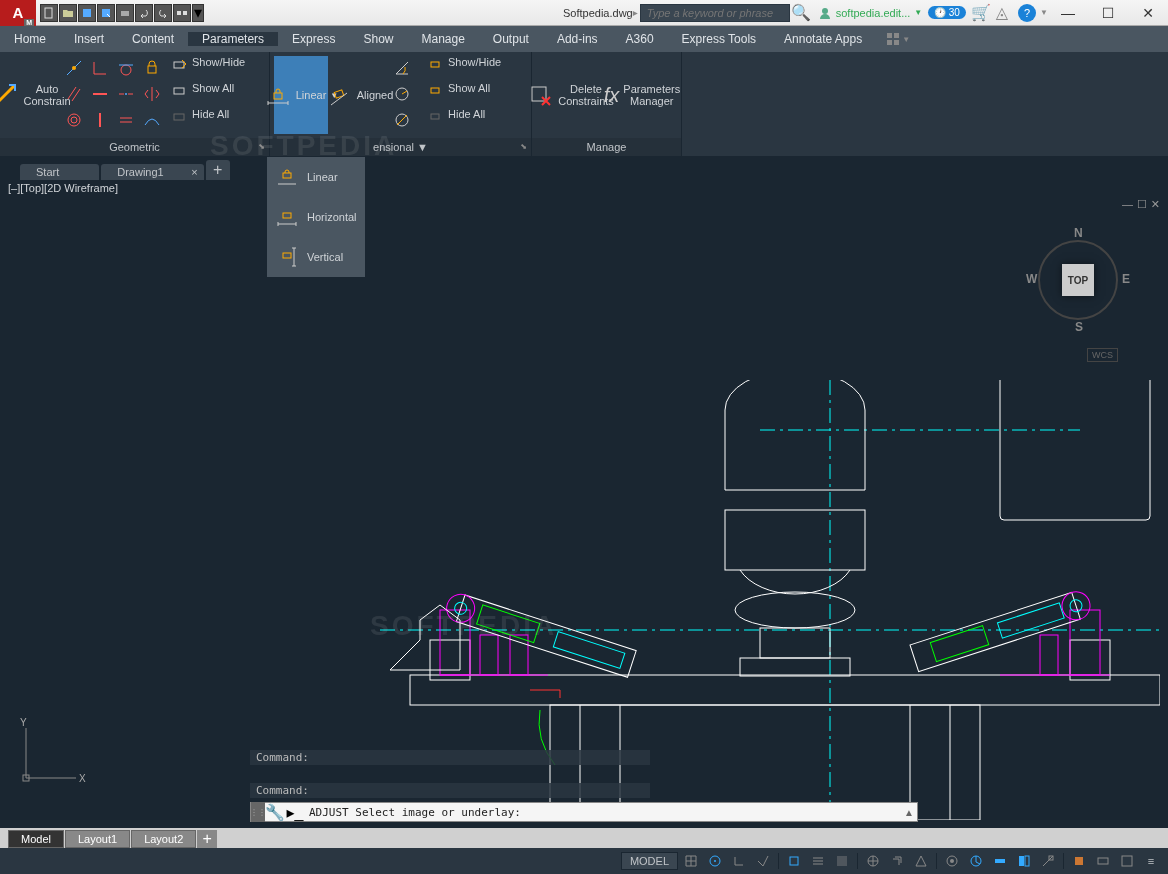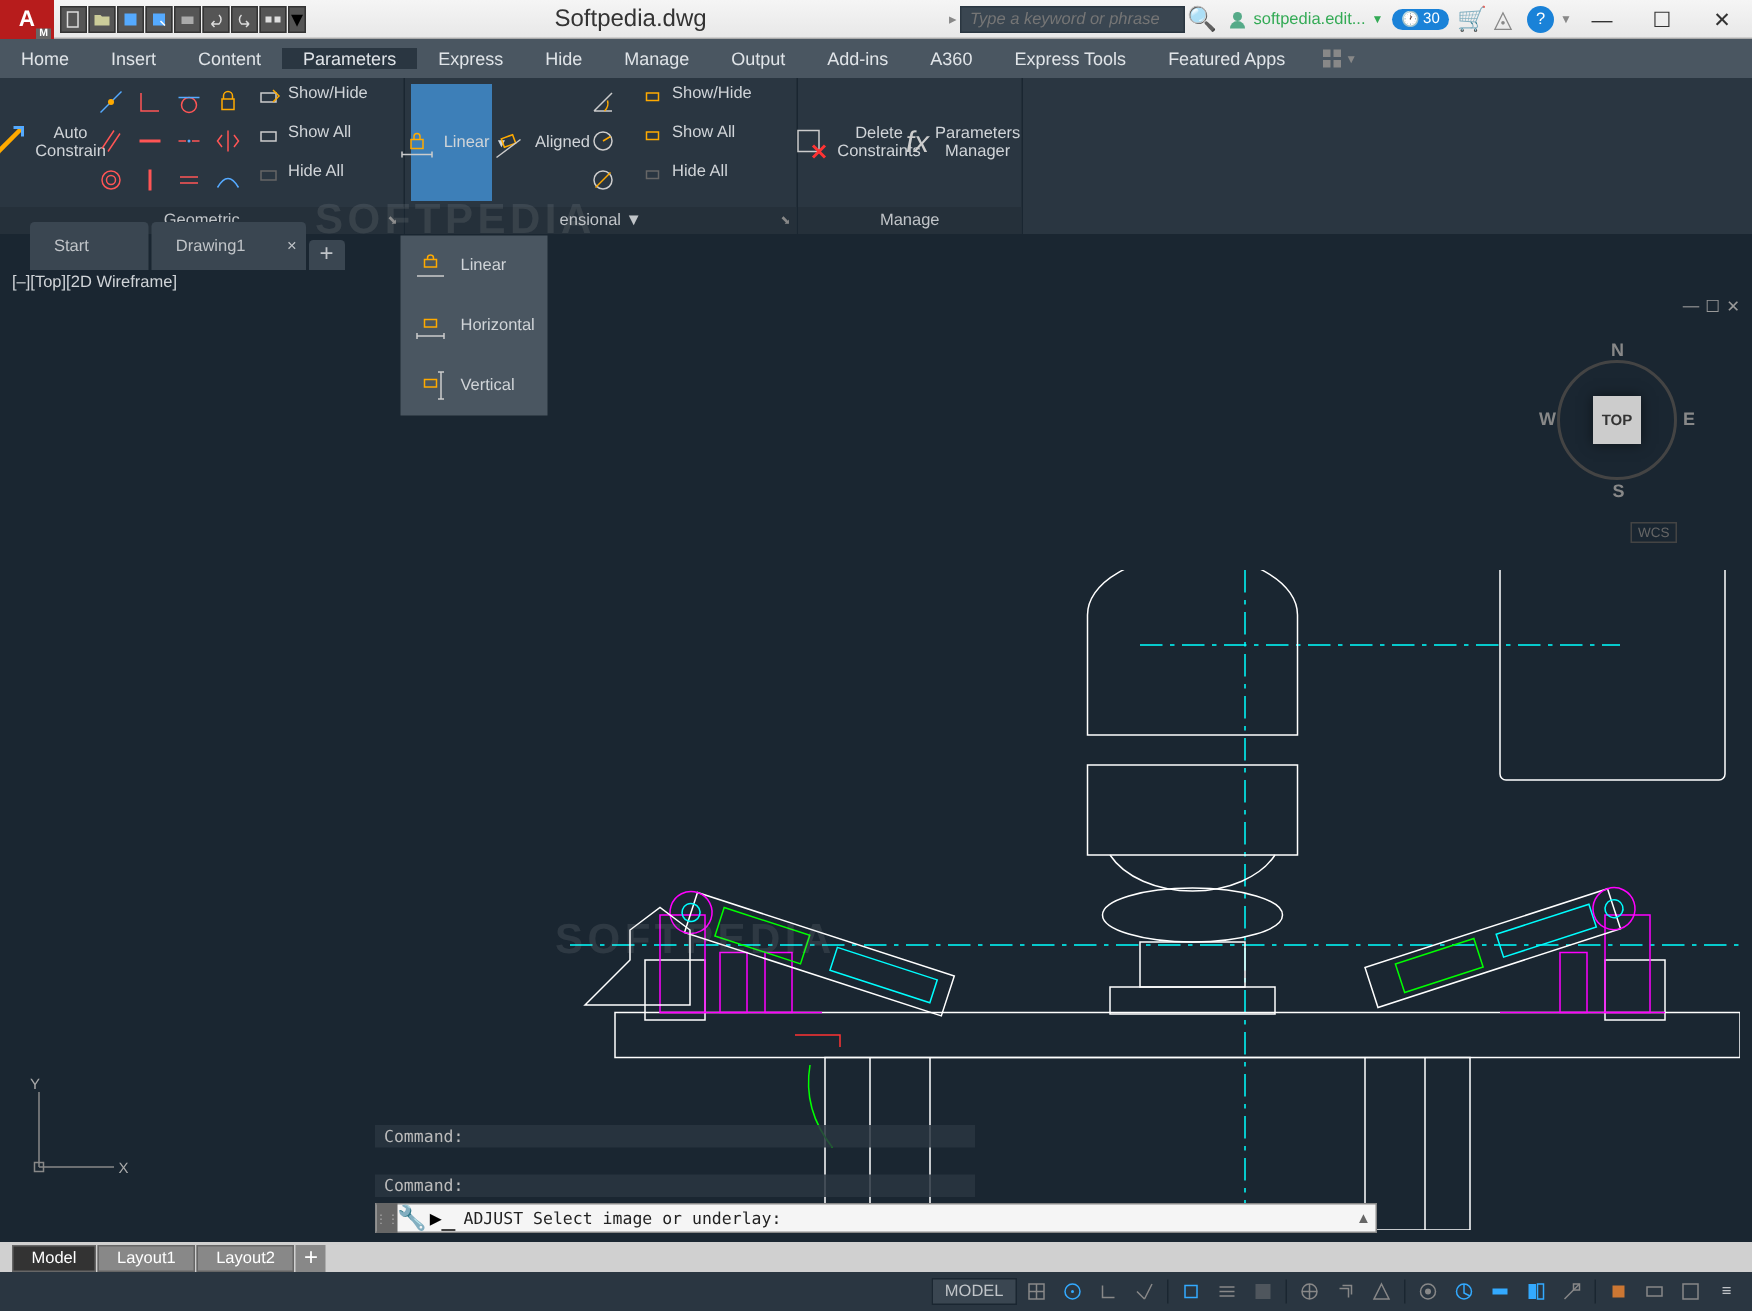--- a/index.html
+++ b/index.html
@@ -5,21 +5,21 @@
 * { margin: 0; padding: 0; box-sizing: border-box; font-family: "Segoe UI", Arial, sans-serif; }
 body { width: 1168px; height: 874px; overflow: hidden; background: #fff; position: relative; }
 
 
 .titlebar { height: 26px; background: linear-gradient(to bottom, #f5f5f5, #e8e8e8); display: flex; align-items: center; border-bottom: 1px solid #aaa; position: relative; }
 .app-logo { width: 36px; height: 26px; background: #b71c1c; color: #fff; display: flex; align-items: center; justify-content: center; font-weight: bold; font-size: 15px; position: relative; }
 .app-logo::after { content: "M"; position: absolute; bottom: 0; right: 2px; font-size: 7px; background: #666; color: #fff; padding: 0 2px; }
 .qat { display: flex; gap: 1px; padding: 0 4px; }
 .qat-btn { width: 18px; height: 18px; background: #555; border: 1px solid #333; cursor: pointer; display: flex; align-items: center; justify-content: center; }
 .qat-btn svg { width: 12px; height: 12px; fill: #ddd; }
-.title-text { flex: 1; text-align: center; font-size: 16px; color: #333; }
+.title-text { flex: 1; text-align: right; font-size: 11px; color: #333; }
 .search-area { display: flex; align-items: center; gap: 2px; padding-right: 4px; }
 .search-box { width: 150px; height: 18px; background: #3a4651; color: #9ab; font-size: 11px; font-style: italic; padding: 0 6px; border: 1px solid #2a3641; }
 .user-area { display: flex; align-items: center; gap: 4px; font-size: 11px; color: #3a5; padding: 0 6px; }
 .user-area .icon { width: 14px; height: 14px; }
 .badge-30 { background: #1a82d8; color: #fff; font-size: 10px; padding: 1px 6px; border-radius: 8px; display: flex; align-items: center; gap: 2px; }
 .help-btn { width: 18px; height: 18px; background: #1a82d8; color: #fff; border-radius: 50%; display: flex; align-items: center; justify-content: center; font-size: 11px; margin: 0 4px; }
 .win-controls { display: flex; }
 .win-btn { width: 40px; height: 26px; display: flex; align-items: center; justify-content: center; cursor: pointer; font-size: 14px; color: #333; }
 
 
@@ -43,21 +43,21 @@
 .geogrid { display: grid; grid-template-columns: repeat(4, 24px); grid-template-rows: repeat(3, 24px); gap: 2px; }
 .geoicon { width: 24px; height: 24px; display: flex; align-items: center; justify-content: center; cursor: pointer; }
 
 
 .dropdown { position: absolute; left: 266px; top: 156px; width: 100px; background: #4a5661; border: 1px solid #1a2631; z-index: 100; }
 .dropdown-item { height: 40px; display: flex; align-items: center; gap: 8px; padding: 0 8px; color: #d0d4d8; font-size: 11px; cursor: pointer; }
 .dropdown-item .di-icon { width: 24px; height: 24px; display: flex; align-items: center; justify-content: center; }
 
 
 .filetabs { height: 24px; background: #1a2631; display: flex; align-items: flex-end; padding-left: 20px; }
-.filetab { height: 32px; padding: 0 40px 0 16px; background: #3a4651; color: #c0c4c8; font-size: 11px; display: flex; align-items: center; border-radius: 3px 3px 0 0; margin-right: 2px; cursor: pointer; position: relative; }
+.filetab { height: 16px; padding: 0 40px 0 16px; background: #3a4651; color: #c0c4c8; font-size: 11px; display: flex; align-items: center; border-radius: 3px 3px 0 0; margin-right: 2px; cursor: pointer; position: relative; }
 .filetab .x { position: absolute; right: 6px; font-size: 11px; }
 .filetab-add { width: 24px; height: 20px; background: #3a4651; color: #c0c4c8; display: flex; align-items: center; justify-content: center; border-radius: 3px 3px 0 0; cursor: pointer; }
 
 
 .canvas-wrap { position: relative; height: 648px; background: #1a2631; }
 .canvas-header { height: 16px; color: #d0d4d8; font-size: 11px; padding: 0 8px; display: flex; align-items: center; }
 .canvas-controls { position: absolute; top: 18px; right: 8px; display: flex; gap: 4px; color: #999; font-size: 11px; }
 .canvas-controls span { cursor: pointer; }
 .viewcube { position: absolute; top: 40px; right: 30px; width: 120px; height: 120px; }
 .viewcube-center { position: absolute; top: 44px; left: 44px; width: 32px; height: 32px; background: #ccc; color: #333; font-size: 10px; font-weight: bold; display: flex; align-items: center; justify-content: center; box-shadow: 0 0 8px rgba(0,0,0,0.5); }
@@ -177,27 +177,27 @@
     <div class="win-btn">✕</div>
   </div>
 </div>
 
 <div class="menutabs">
   <div class="menutab">Home</div>
   <div class="menutab">Insert</div>
   <div class="menutab">Content</div>
   <div class="menutab active">Parameters</div>
   <div class="menutab">Express</div>
-  <div class="menutab">Hide</div>
+  <div class="menutab">Show</div>
   <div class="menutab">Manage</div>
   <div class="menutab">Output</div>
   <div class="menutab">Add-ins</div>
   <div class="menutab">A360</div>
   <div class="menutab">Express Tools</div>
-  <div class="menutab">Featured Apps</div>
+  <div class="menutab">Annotate Apps</div>
   <div class="menutab-icon">
       <svg width="14" height="14" viewBox="0 0 14 14">
         <rect x="1" y="1" width="5" height="5" fill="#888"></rect>
         <rect x="8" y="1" width="5" height="5" fill="#888"></rect>
         <rect x="1" y="8" width="5" height="5" fill="#888"></rect>
         <rect x="8" y="8" width="5" height="5" fill="#888"></rect>
       </svg>
       <span style="font-size:8px;color:#888;margin-left:2px">▼</span>
     </div>
 </div>

